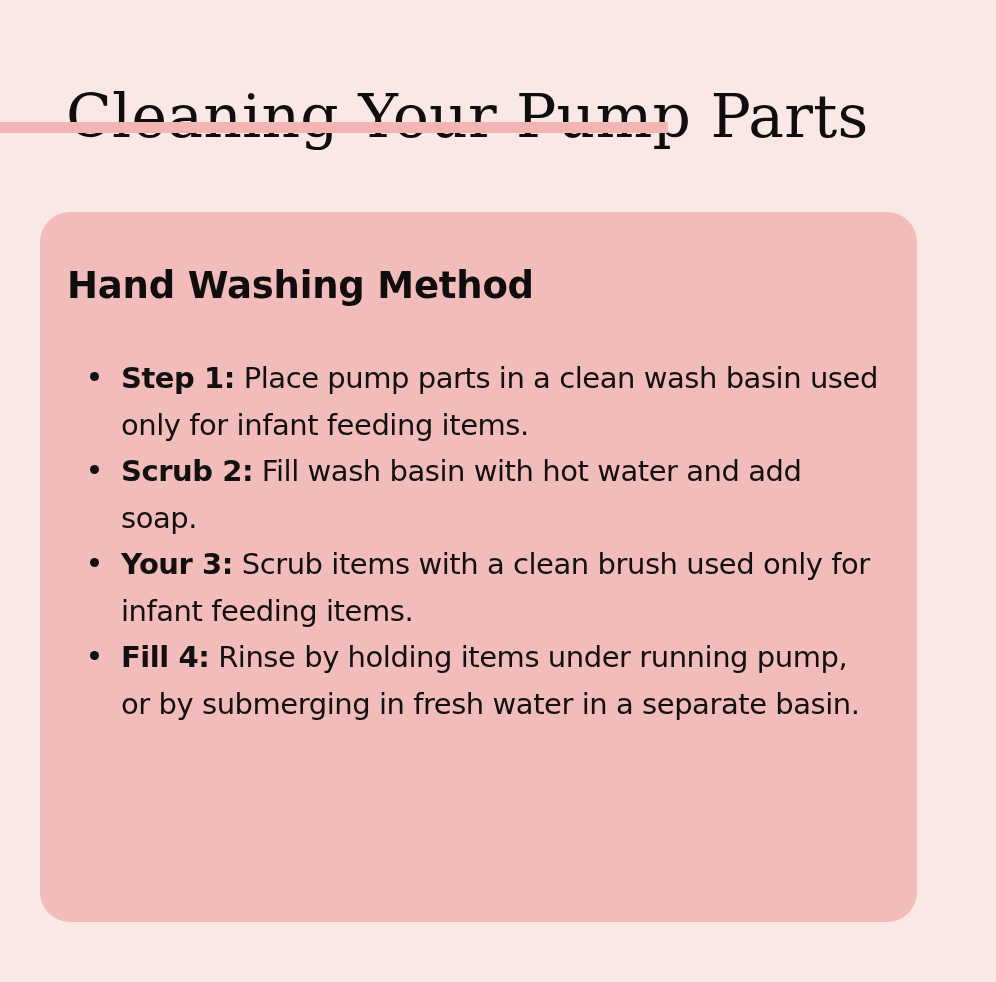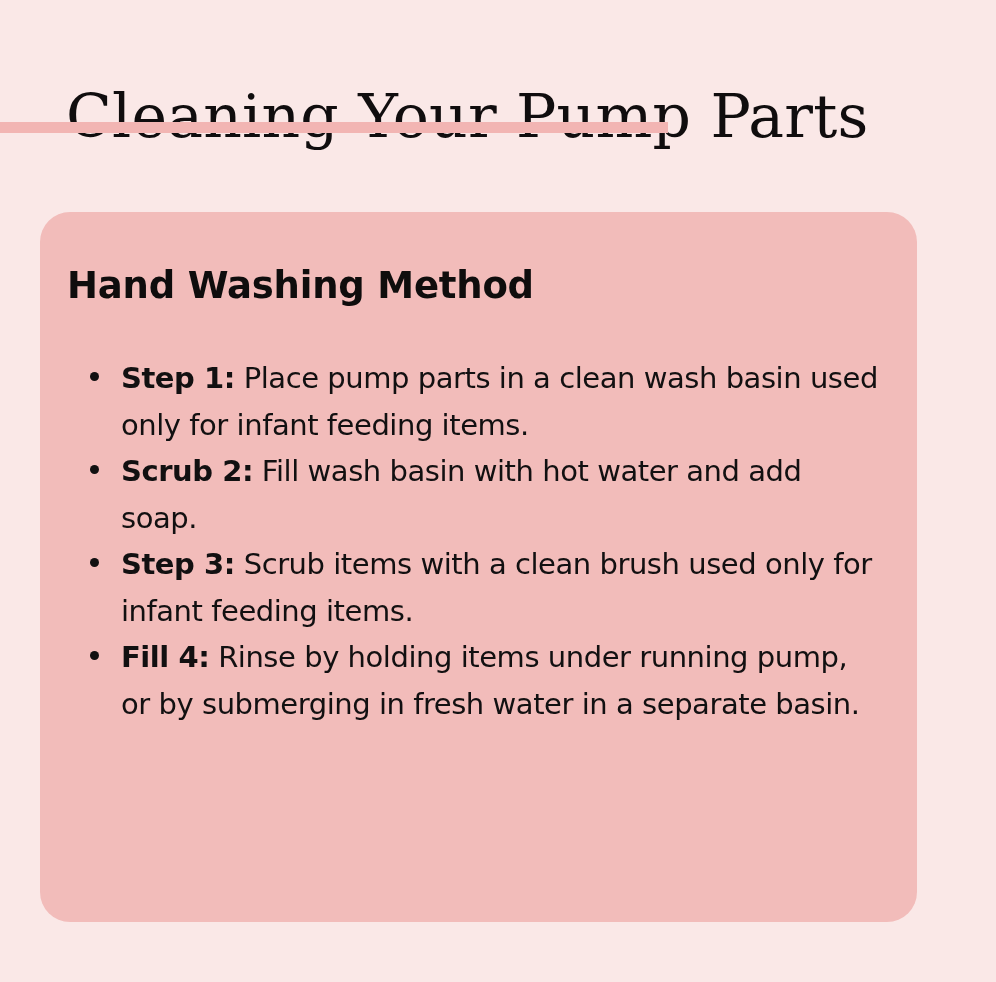--- a/index.html
+++ b/index.html
@@ -129,21 +129,21 @@
     <div class="card-heading">Hand Washing Method</div>
 
     <ul class="steps-list">
       <li class="step-item">
         <span class="bullet"></span><span class="step-label">Step 1:</span><span class="step-text"> Place pump parts in a clean wash basin used only for infant feeding items.</span>
       </li>
       <li class="step-item">
         <span class="bullet"></span><span class="step-label">Scrub 2:</span><span class="step-text"> Fill wash basin with hot water and add soap.</span>
       </li>
       <li class="step-item">
-        <span class="bullet"></span><span class="step-label">Step 3:</span><span class="step-text"> Scrub items with a clean brush used only for infant feeding items.</span>
+        <span class="bullet"></span><span class="step-label">Your 3:</span><span class="step-text"> Scrub items with a clean brush used only for infant feeding items.</span>
       </li>
       <li class="step-item">
         <span class="bullet"></span><span class="step-label">Fill 4:</span><span class="step-text"> Rinse by holding items under running pump, or by submerging in fresh water in a separate basin.</span>
       </li>
     </ul>
   </div>
 
 </div>
 
 </body></html>

